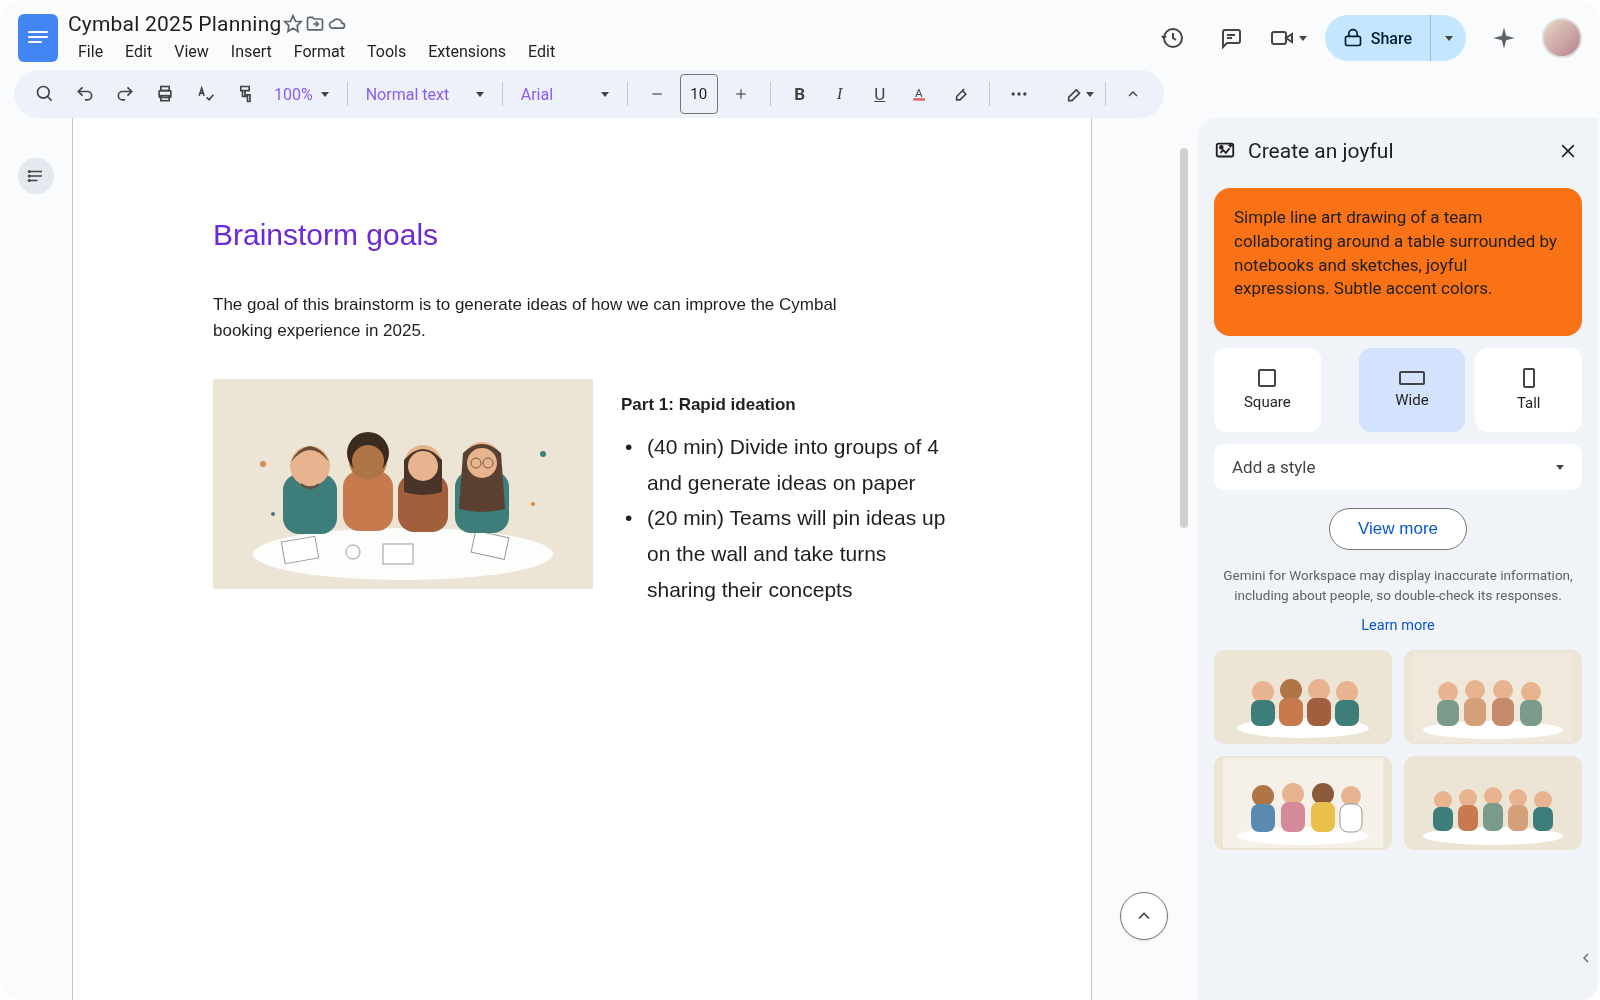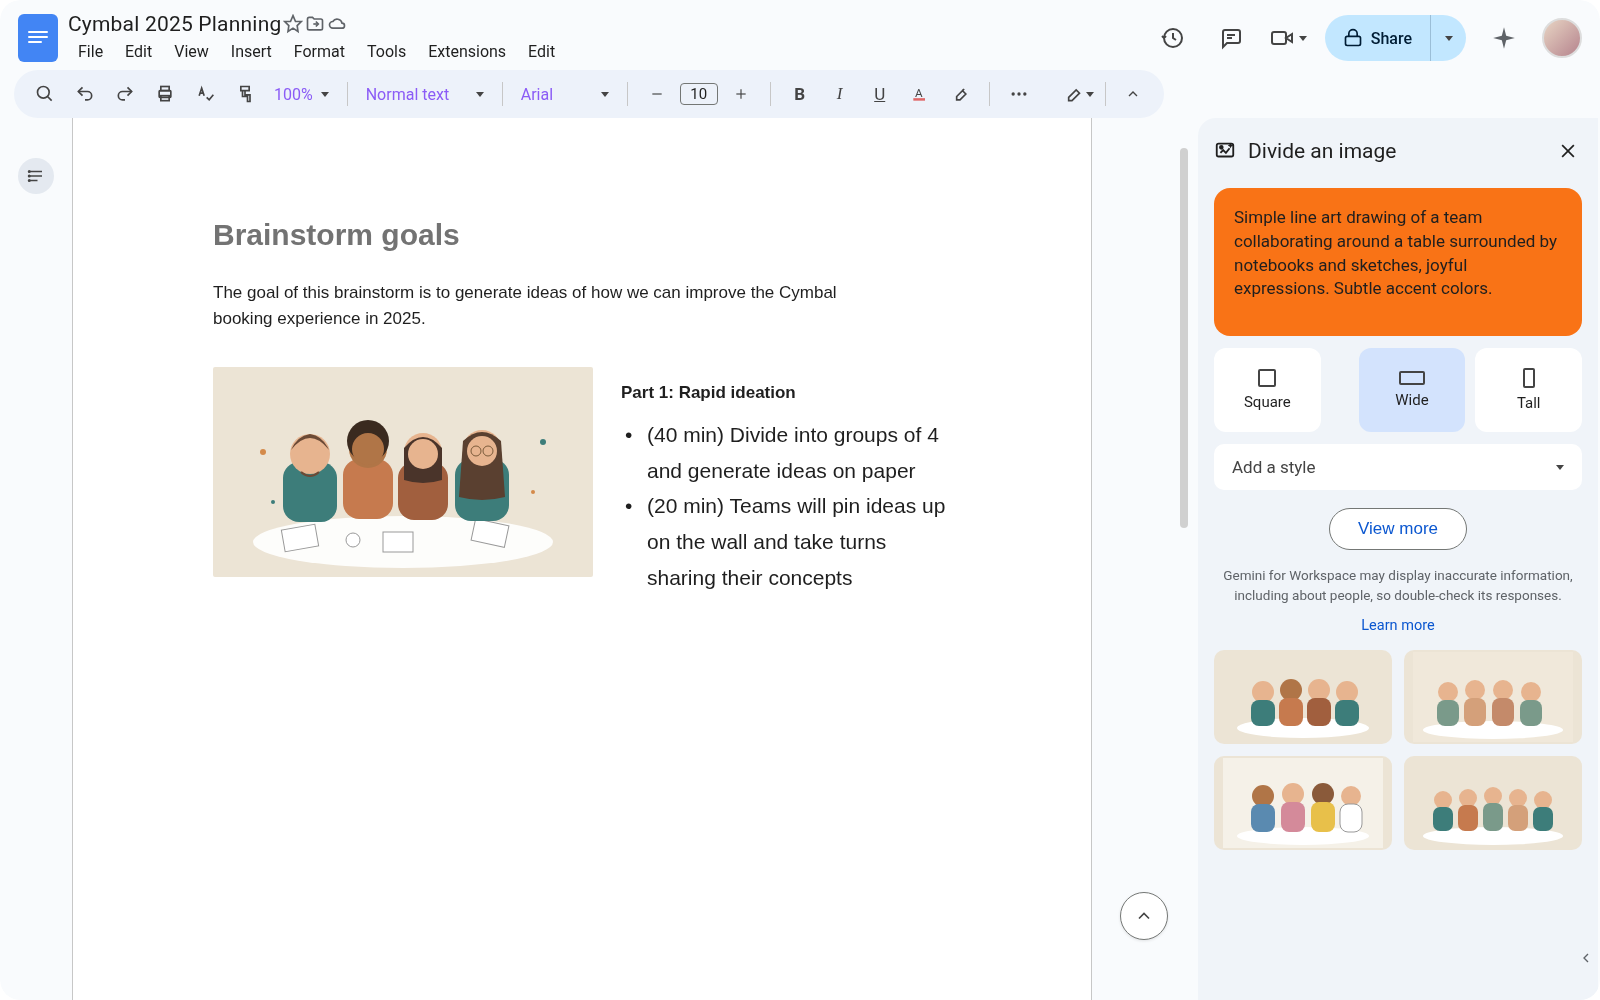--- a/index.html
+++ b/index.html
@@ -44,30 +44,30 @@
 
 .toolbar-wrap { padding: 0 14px; }
 .toolbar {
   display:flex; align-items:center; gap:6px;
   background:#edf2fa; border-radius: 40px; padding: 6px 14px; height: 48px;
   width: 1150px;
 }
 .tool { width: 34px; height:34px; border-radius: 6px; display:flex; align-items:center; justify-content:center; color:#444; cursor:pointer; }
 .tool-sep { width:1px; height:24px; background:#c7c7c7; margin: 0 6px; }
 .tool-text { font-size: 16px; color:#8b5cf6; padding: 0 6px; display:flex; align-items:center; gap:8px; cursor:pointer; }
-.fontsize-box { width:38px; height:22px; border:1px solid #747775; border-radius:4px; display:flex; align-items:center; justify-content:center; font-size:15px; }
+.fontsize-box { width:38px; height:40px; border:1px solid #747775; border-radius:4px; display:flex; align-items:center; justify-content:center; font-size:15px; }
 .caret-down { border-left:4px solid transparent; border-right:4px solid transparent; border-top:5px solid #444; }
 
 
 .main { flex:1; display:flex; overflow:hidden; position:relative; }
 .left-gutter { width: 72px; display:flex; justify-content:center; padding-top: 40px; }
 .outline-btn { width:36px; height:36px; border-radius:50%; background:#e4e9f0; display:flex; align-items:center; justify-content:center; color:#444; cursor:pointer; }
 .page-area { flex:1; overflow:auto; padding: 0 0 40px 0; position:relative; }
 .page { width:1020px; min-height: 1200px; background:#fff; margin: 0; border:1px solid #c7c7c7; border-top:none; padding: 100px 140px; }
-.page h1 { font-size: 30px; font-weight: 700; color:#737373; margin-bottom: 28px; font-family: Arial; }
+.page h1 { font-size: 30px; font-weight: 400; color:#6d28d9; margin-bottom: 40px; font-family: Arial; }
 .page p { font-size: 17px; color:#1f1f1f; line-height: 1.5; font-family: Arial; max-width: 640px; }
 .content-row { display:flex; gap: 28px; margin-top: 36px; }
 .illustration { width: 380px; height: 210px; background:#ece4d5; border-radius:2px; display:flex; align-items:center; justify-content:center; overflow:hidden; }
 .part-col { flex:1; padding-top: 4px; margin-top: 12px; }
 .part-title { font-size: 17px; font-weight:700; color:#1f1f1f; font-family:Arial; margin-bottom: 14px; }
 .part-list { list-style: none; padding-left: 22px; }
 .part-list li { position:relative; font-size:21px; color:#1f1f1f; line-height:1.7; font-family:Arial; padding-left: 4px; }
 .part-list li::before { content:"•"; position:absolute; left:-18px; top:0; }
 .page-scrollbar { position:absolute; right:4px; top:30px; width:8px; height:380px; background:#d0d0d0; border-radius:4px; }
 
@@ -371,21 +371,21 @@
     <div class="sidepanel">
       <div class="sp-header">
         <span>
           <svg width="22" height="22" viewBox="0 0 24 24" fill="none" stroke="#1f1f1f" stroke-width="2">
               <rect x="3" y="4" width="18" height="14" rx="2"></rect>
               <path d="M7 14l3-3 3 3 4-5"></path>
               <circle cx="8" cy="8" r="1.5" fill="#1f1f1f"></circle>
               <path d="M18 3l1 2 2 1-2 1-1 2-1-2-2-1 2-1z" fill="#1f1f1f" stroke="none"></path>
             </svg>
         </span>
-        <span class="sp-title">Divide an image</span>
+        <span class="sp-title">Create an joyful</span>
         <span class="sp-close">
           <svg width="20" height="20" viewBox="0 0 24 24" stroke="#1f1f1f" stroke-width="2">
               <line x1="5" y1="5" x2="19" y2="19"></line>
               <line x1="19" y1="5" x2="5" y2="19"></line>
             </svg>
         </span>
       </div>
       <div class="sp-prompt">Simple line art drawing of a team collaborating around a table surrounded by notebooks and sketches, joyful expressions. Subtle accent colors.</div>
       <div class="aspect-row">
         <div class="aspect-opt">

